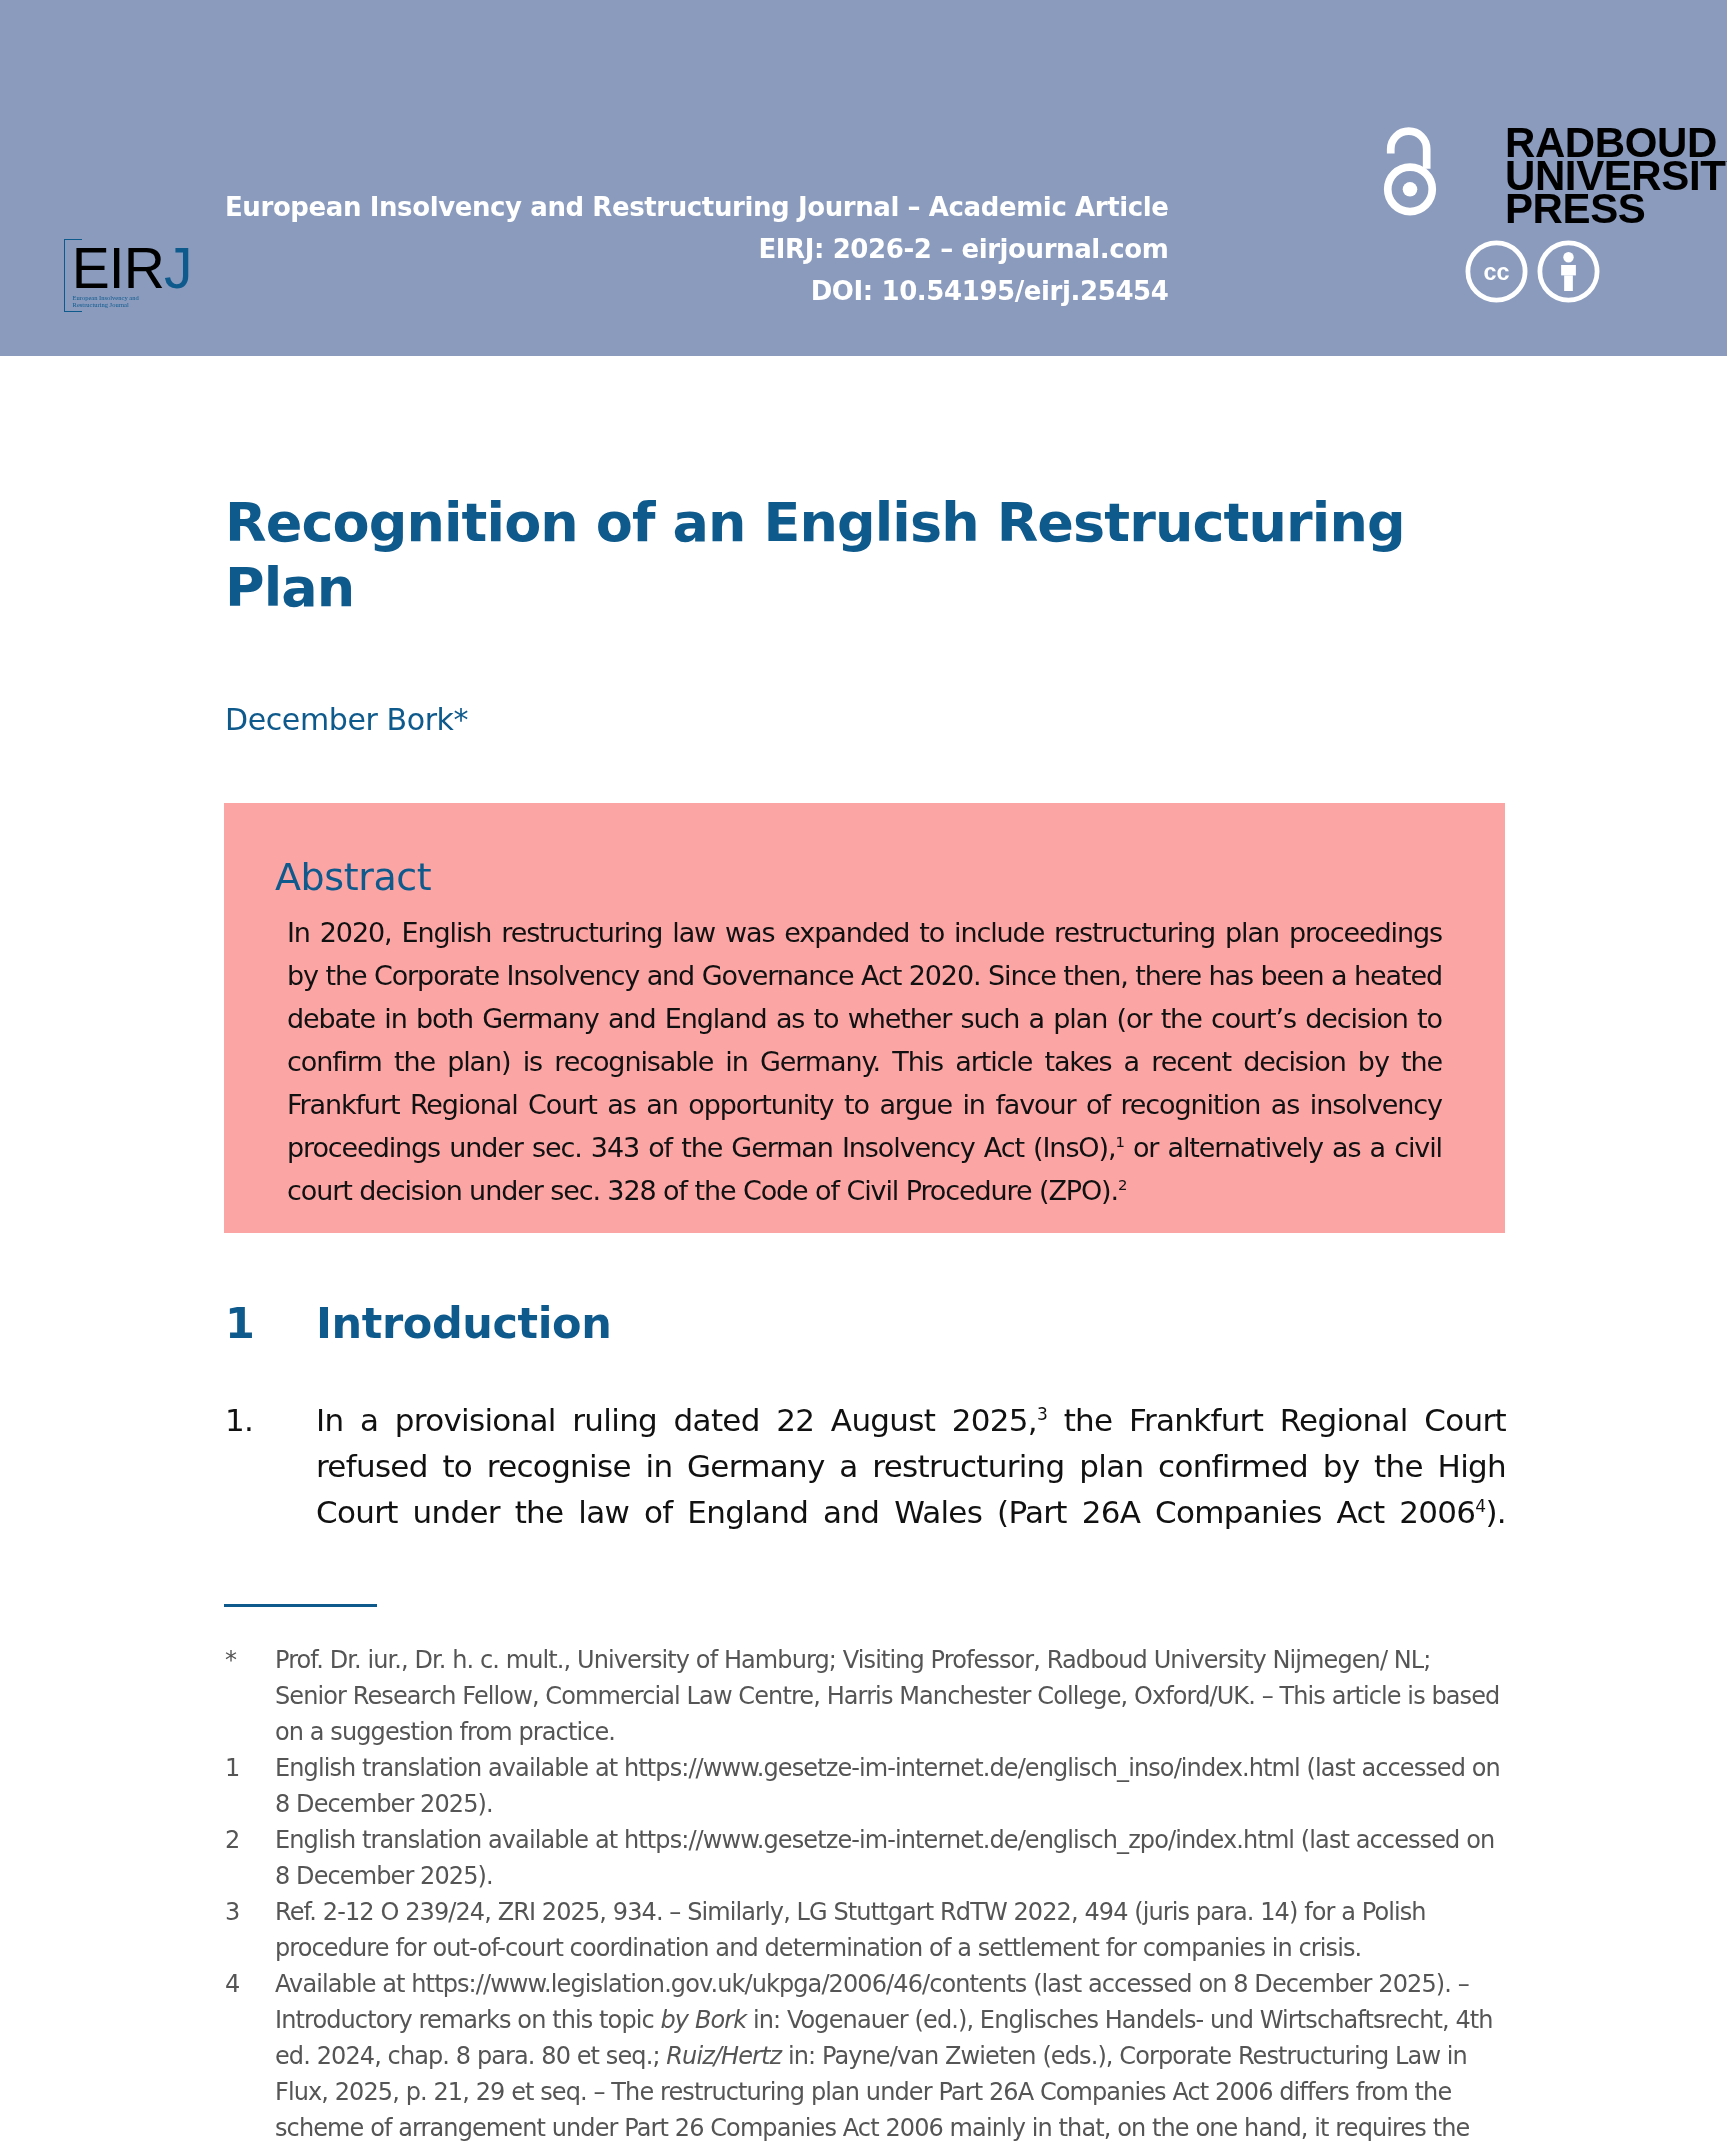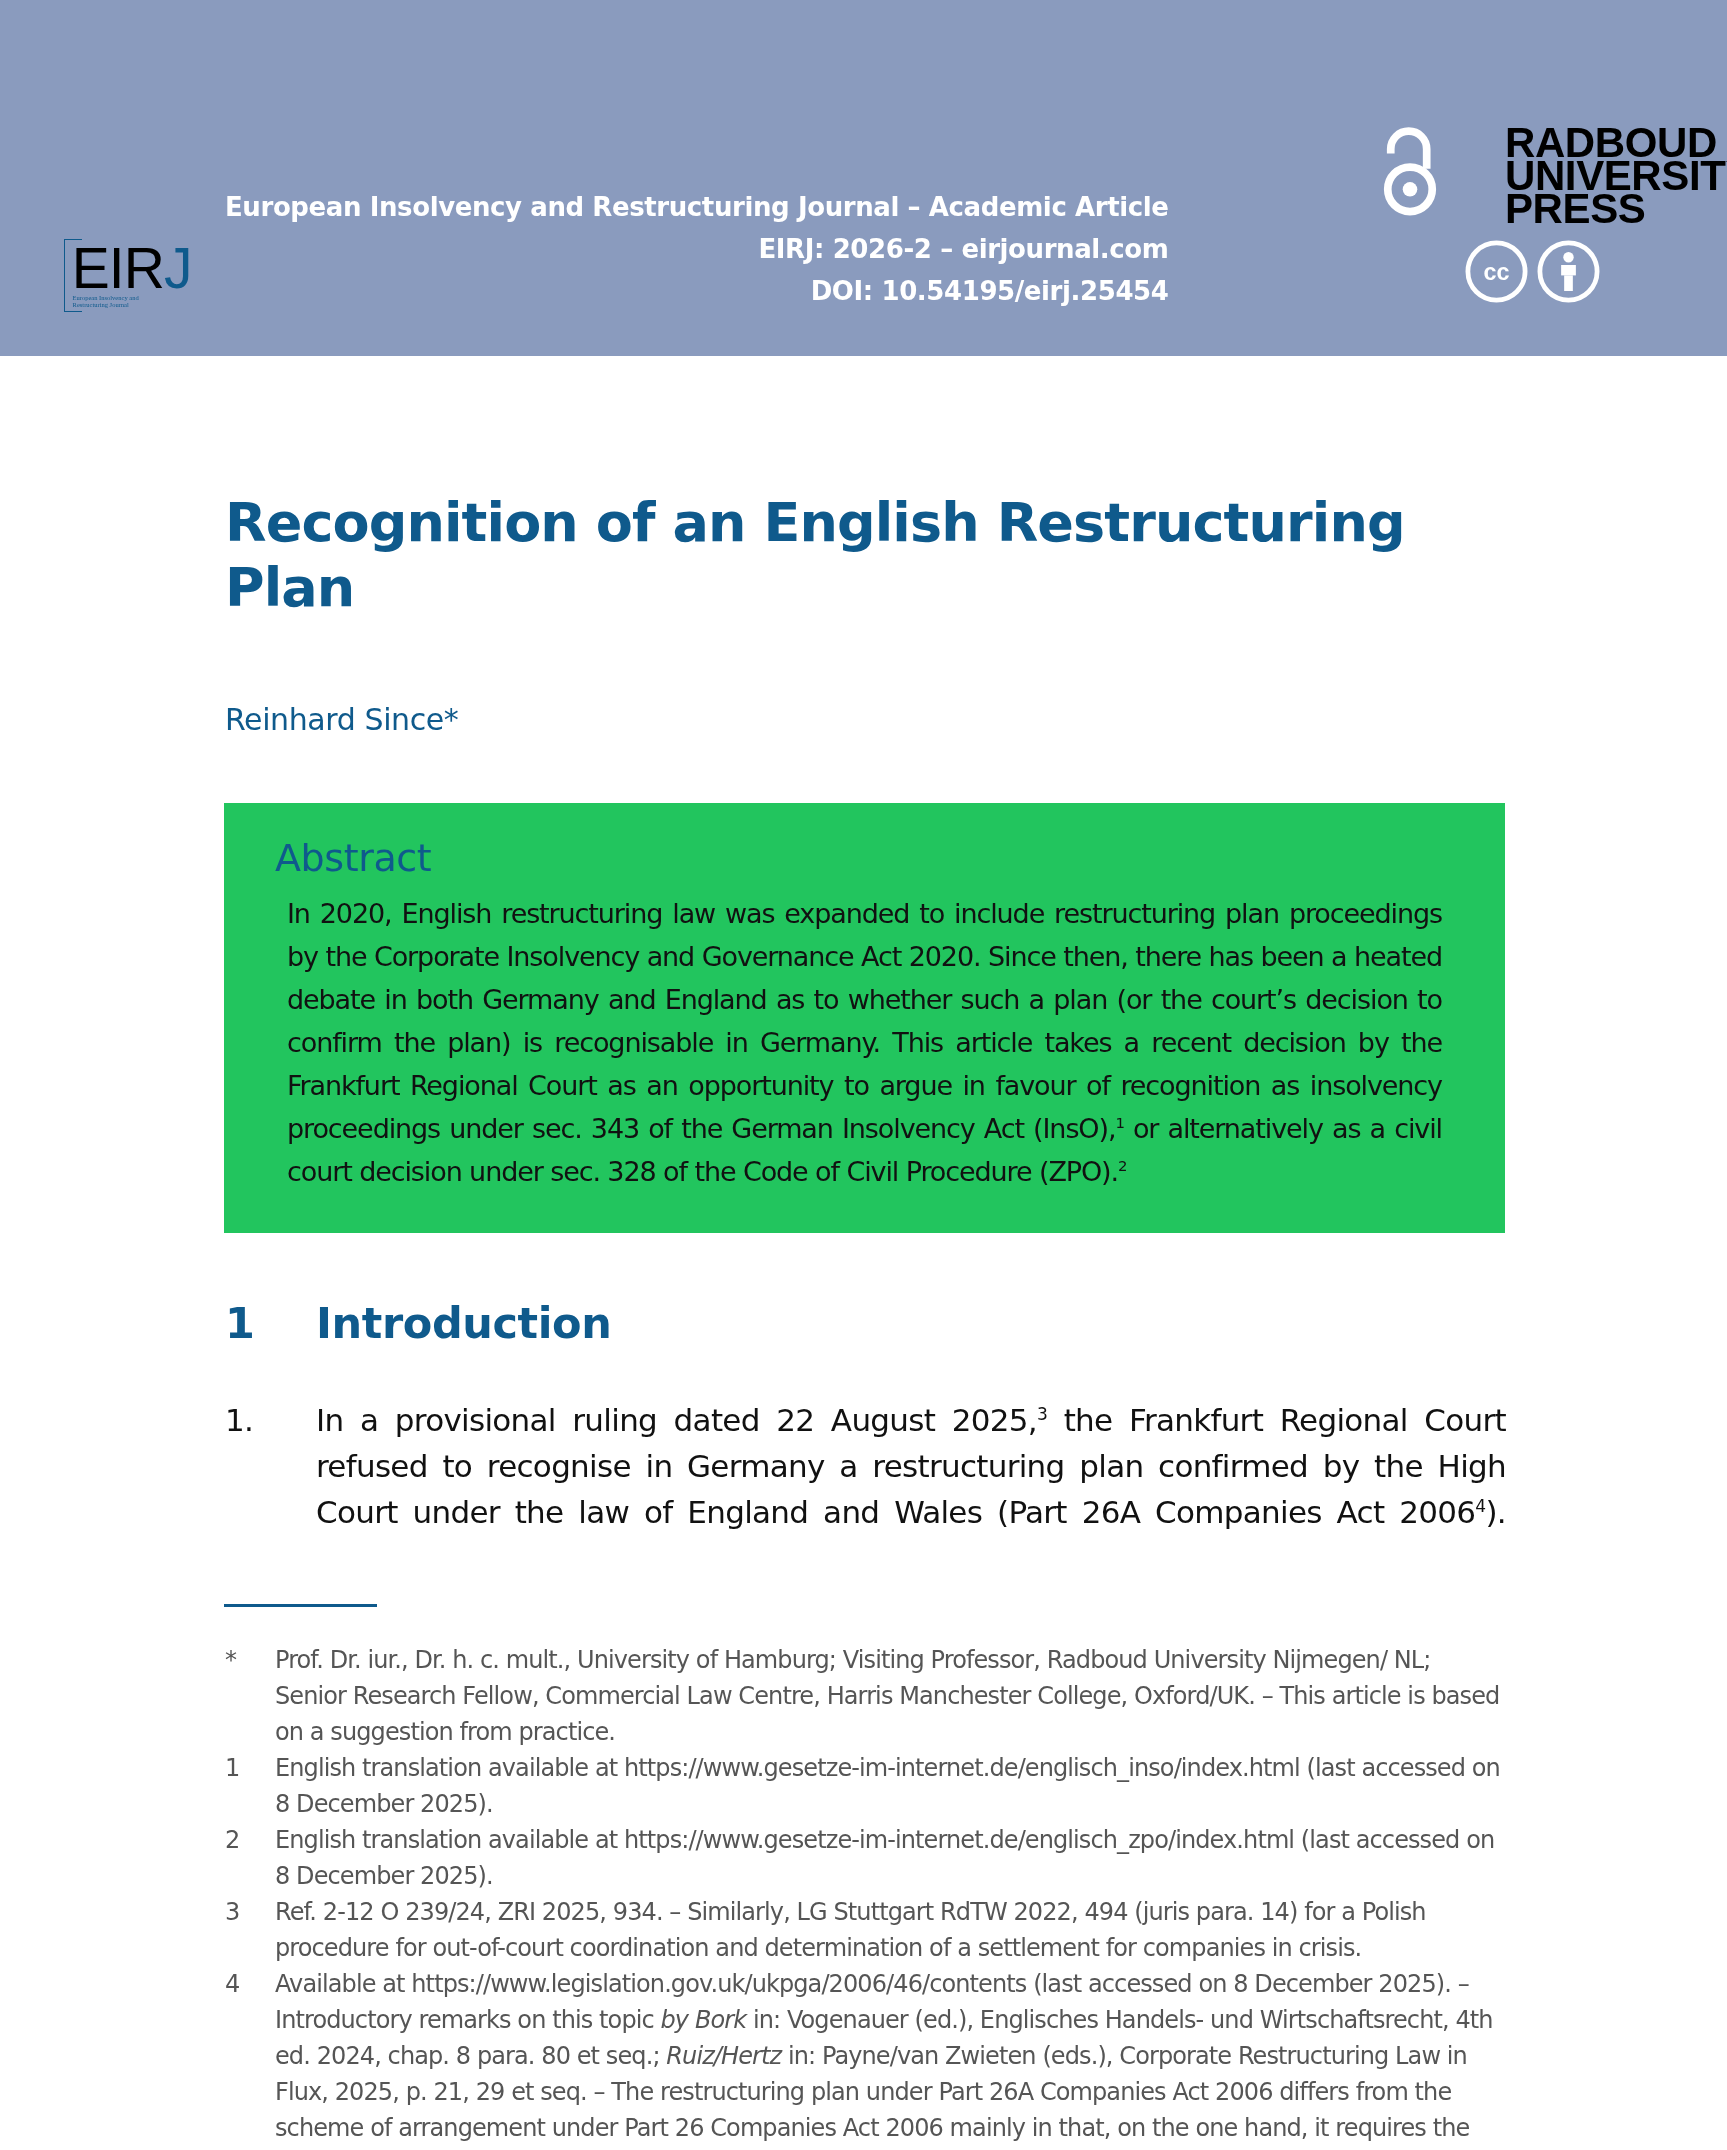--- a/index.html
+++ b/index.html
@@ -46,21 +46,21 @@
     position: absolute; left: 225px; top: 490px; width: 1282px;
     color: #0f5a8c; font-weight: bold; font-size: 54px; line-height: 65px;
     font-family: "DejaVu Sans", sans-serif; letter-spacing: -0.9px; margin: 0;
   }
   .author {
     position: absolute; left: 225px; top: 700px; color: #0f5a8c;
     font-size: 30px; line-height: 39px; font-family: "DejaVu Sans", sans-serif; letter-spacing: -0.4px;
   }
   .abstract-box {
     position: absolute; left: 224px; top: 803px; width: 1281px; height: 430px;
-    background: #22c55e; box-sizing: border-box; padding: 34px 51px 0 51px;
+    background: #fca5a5; box-sizing: border-box; padding: 53px 51px 0 51px;
   }
   .abstract-heading {
     color: #0f5a8c; font-size: 38px; line-height: 43px; margin: 0 0 0.9px 0;
     font-family: "DejaVu Sans", sans-serif; font-weight: normal; letter-spacing: -0.4px;
   }
   .abstract-text {
     font-size: 27px; line-height: 43px; color: #111111; text-align: justify;
     font-family: "DejaVu Sans", sans-serif; letter-spacing: -1.1px; margin: 12px;
   }
   sup { font-size: 0.55em; line-height: 0; vertical-align: super; }
@@ -131,21 +131,21 @@
         <rect x="58" y="60" width="34" height="24" fill="#ffffff"></rect>
         <rect x="65" y="84" width="20" height="36" fill="#ffffff"></rect>
       </svg>
     </div>
   </div>
 </div>
 
 <h1 class="title">
   <span>Recognition of an English Restructuring Plan</span><br>
 </h1>
-<div class="author">Reinhard Since*</div>
+<div class="author">December Bork*</div>
 
 <div class="abstract-box">
   <h2 class="abstract-heading">Abstract</h2>
   <p class="abstract-text"><span>In 2020, English restructuring law was expanded to include restructuring plan proceed­ings by the Corporate Insolvency and Governance Act 2020. Since then, there has been a heated debate in both Germany and England as to whether such a plan (or the court’s decision to confirm the plan) is recognisable in Germany. This article takes a recent deci­sion by the Frankfurt Regional Court as an opportunity to argue in favour of recognition as insolvency proceedings under sec. 343 of the German Insolvency Act (InsO),</span><sup>1</sup><span> or alter­natively as a civil court decision under sec. 328 of the Code of Civil Procedure (ZPO).</span><sup>2</sup></p>
 </div>
 
 <h2 class="section-heading"><span class="num">1</span><span>Introduction</span></h2>
 
 <div class="para">
   <span class="pnum">1.</span>

